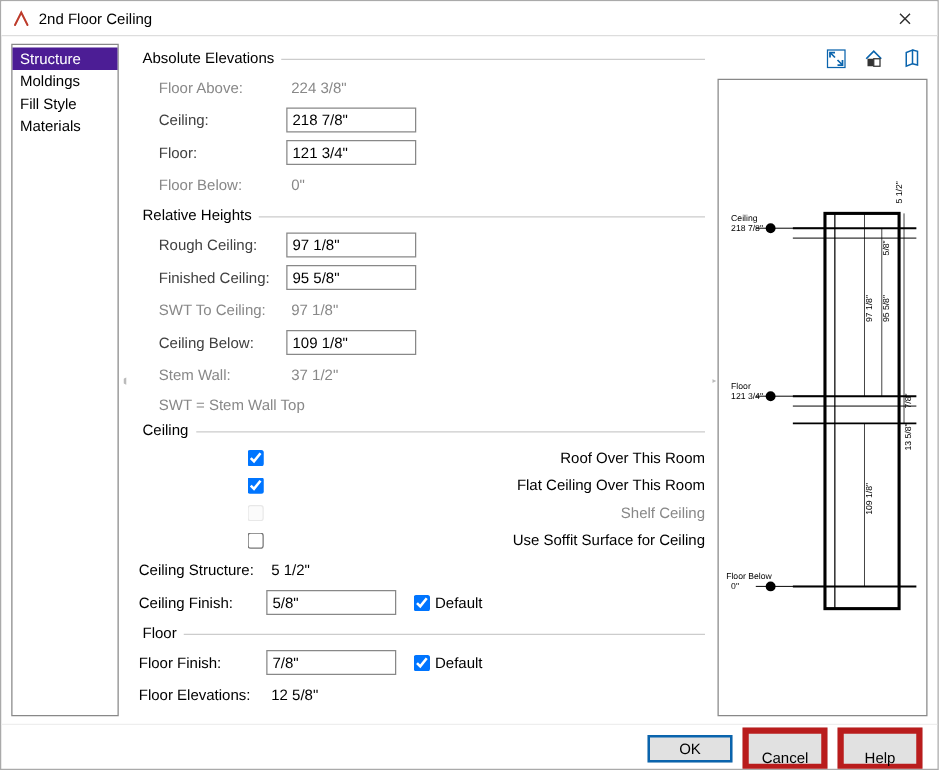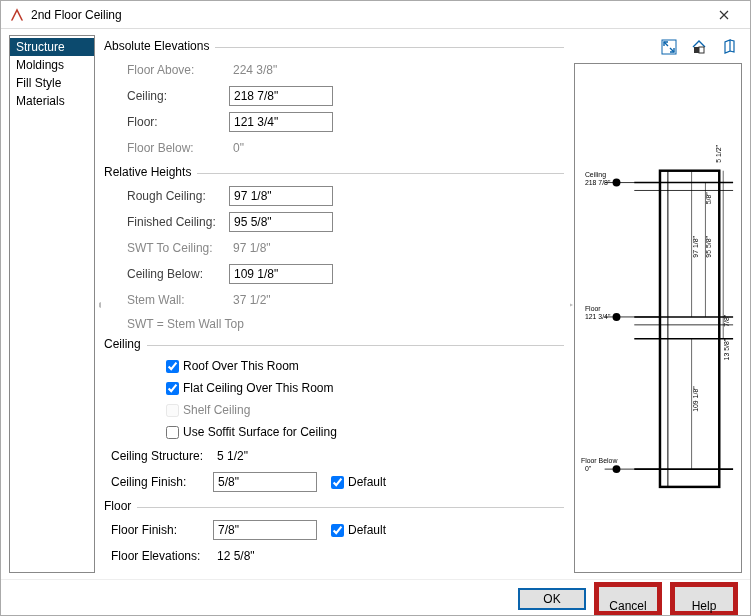--- a/index.html
+++ b/index.html
@@ -50,21 +50,21 @@
     background:#fff;
     padding-top:2px;
   }
   .side-item {
     padding: 1px 6px;
     font-size:12px;
     cursor:default;
     line-height:16px;
   }
   .side-item.selected {
-    background: #0c4a6e;
+    background: #4c1d95;
     color: #fff;
   }
 
   
   .right {
     flex:1;
     display:flex;
     padding:6px 8px 6px 0;
     overflow:hidden;
   }
@@ -72,21 +72,21 @@
     flex:1;
     min-width:0;
     padding-right:10px;
     position:relative;
   }
 
   
   .section-head {
     display:flex;
     align-items:center;
-    margin: 4px 0 4px 5px;
+    margin: 4px 0 4px 15px;
     color:#000;
   }
   .section-head .lbl { white-space:nowrap; padding-right:6px; }
   .section-head .rule {
     flex:1;
     height:1px;
     background:#ccc;
     margin-top:2px;
   }
 
@@ -120,21 +120,22 @@
   .note {
     margin-left: 28px;
     color:#888;
     font-size:12px;
     padding:4px 0 2px 0;
   }
 
   .checkline {
     display:flex; align-items:center;
     height:22px;
-    margin-left: 67px;
+    margin-left: 99px;
+    justify-content: space-between;
   }
   .checkline input[type=checkbox] { margin:0 4px 0 0; }
   .checkline.disabled { color:#888; }
   .checkline.disabled input { opacity:0.5; }
 
   .row2 {
     display:flex;
     align-items:center;
     height:26px;
     margin-left:12px;

